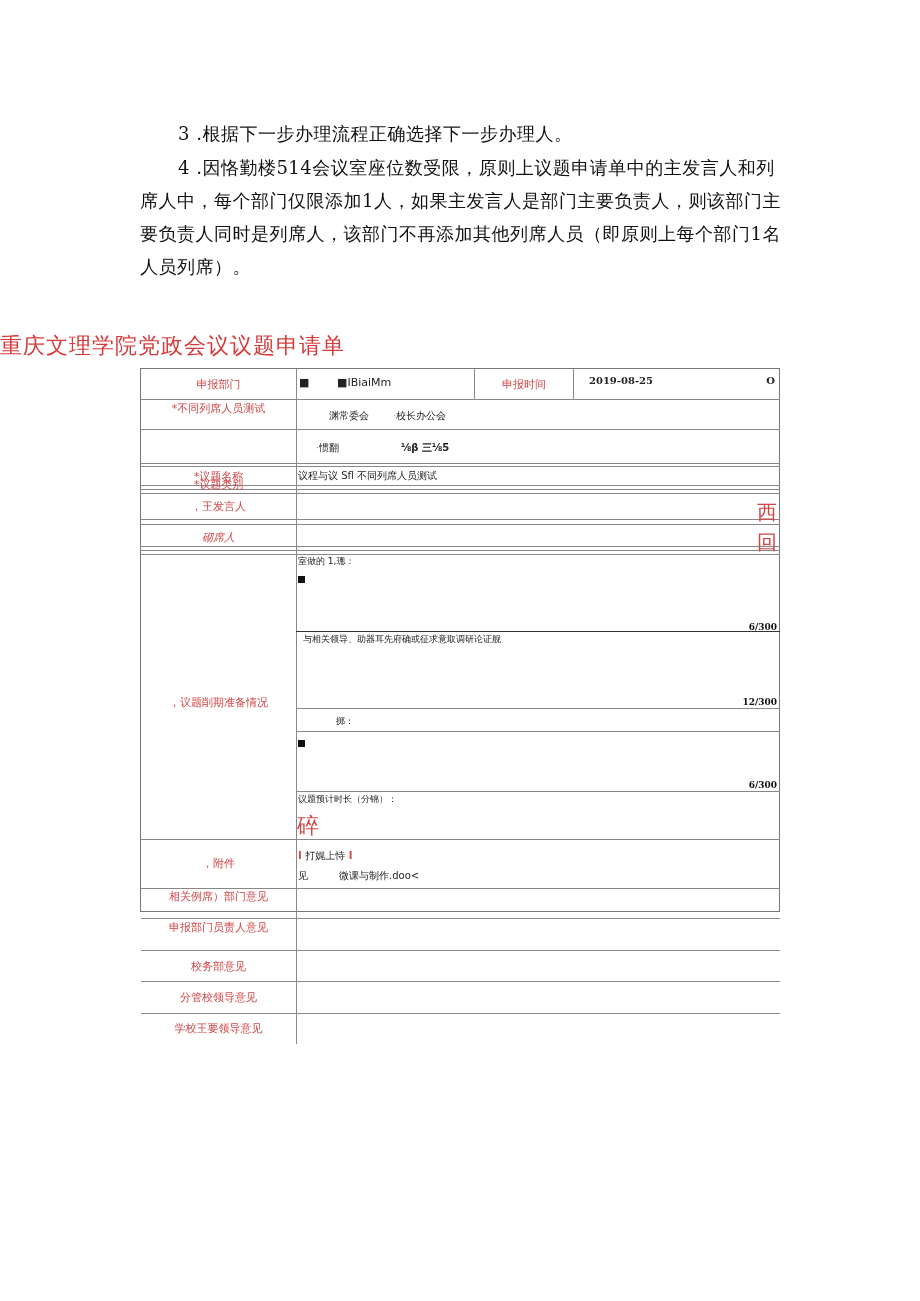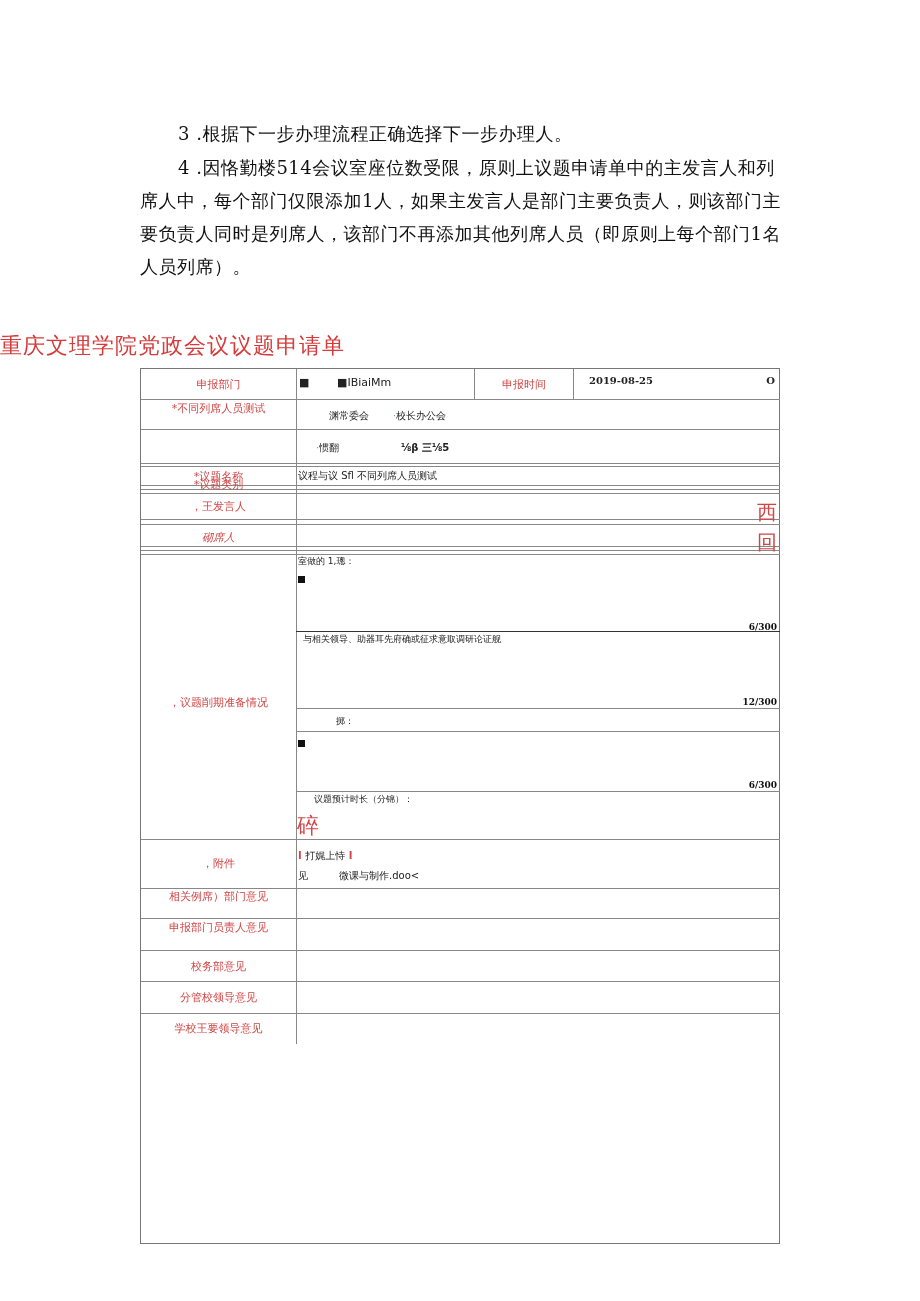--- a/index.html
+++ b/index.html
@@ -1,21 +1,21 @@
 <!DOCTYPE html>
 <html><head>
 <meta charset="utf-8">
 <style>
   html,body{margin:0;padding:0;background:#fff;}
   body{width:920px;height:1301px;position:relative;overflow:hidden;font-family:"DejaVu Serif","Liberation Serif",serif;color:#111;}
   .para{position:absolute;left:140px;width:645px;font-size:18px;line-height:33px;letter-spacing:0.5px;font-family:"DejaVu Serif","Liberation Serif",serif;}
   .p3{top:117px;text-indent:38px;}
   .p4{top:151px;text-indent:38px;}
   .title{position:absolute;top:331px;left:0;width:781px;text-align:left;color:#d63a3a;font-size:22px;font-family:Liberation Sans, sans-serif;letter-spacing:1px;}
-  .form{position:absolute;left:140px;top:368px;width:640px;height:876px;border:1px solid #777;box-sizing:border-box;font-family:"DejaVu Sans","Liberation Sans",sans-serif;text-decoration:underline;}
+  .form{position:absolute;left:140px;top:368px;width:640px;height:544px;border:1px solid #777;box-sizing:border-box;font-family:"DejaVu Sans","Liberation Sans",sans-serif;text-decoration:underline;}
   .hl{position:absolute;left:0;height:0;border-top:1px solid #888;}
   .vl{position:absolute;width:0;border-left:1px solid #888;}
   .lbl{position:absolute;left:0;width:155px;text-align:center;color:#d04545;font-size:11px;}
   .txt{position:absolute;font-size:10px;color:#222;white-space:nowrap;}
   .red{color:#d04545;}
   .cnt{position:absolute;right:2px;font-size:9px;font-weight:bold;font-family:"DejaVu Serif","Liberation Serif",serif;}
   .sq{display:inline-block;width:7px;height:7px;background:#111;}
   .dot{color:#6a6;font-size:9px;}
 </style>
 </head>
@@ -85,21 +85,21 @@
   <div class="txt" style="left:157px;top:205px;"><span class="sq"></span></div>
   <div class="cnt" style="top:253px;">6/300</div>
 
   <div class="txt" style="left:162px;top:264px;font-size:9px;">与相关领导、助器耳先府确或征求意取调研论证舰</div>
   <div class="cnt" style="top:328px;">12/300</div>
 
   <div class="txt" style="left:195px;top:346px;font-size:9px;">掷：</div>
   <div class="txt" style="left:157px;top:369px;"><span class="sq"></span></div>
   <div class="cnt" style="top:411px;">6/300</div>
 
-  <div class="txt" style="left:173px;top:424px;font-size:9px;">议题预计时长（分锦）：</div>
+  <div class="txt" style="left:157px;top:424px;font-size:9px;">议题预计时长（分锦）：</div>
   <div class="txt red" style="left:156px;top:442px;font-size:22px;">碎</div>
 
   <div class="lbl" style="top:487px;">，附件</div>
   <div class="txt" style="left:157px;top:480px;"><span class="red" style="font-weight:bold;">I </span><span>打娓上恃</span><span class="red" style="font-weight:bold;"> I</span></div>
   <div class="txt" style="left:157px;top:500px;">见</div>
   <div class="txt" style="left:198px;top:500px;">微课与制作.doo&lt;</div>
 
   <div class="lbl" style="top:520px;">相关例席）部门意见</div>
   <div class="lbl" style="top:551px;">申报部门员责人意见</div>
   <div class="lbl" style="top:590px;">校务部意见</div>

